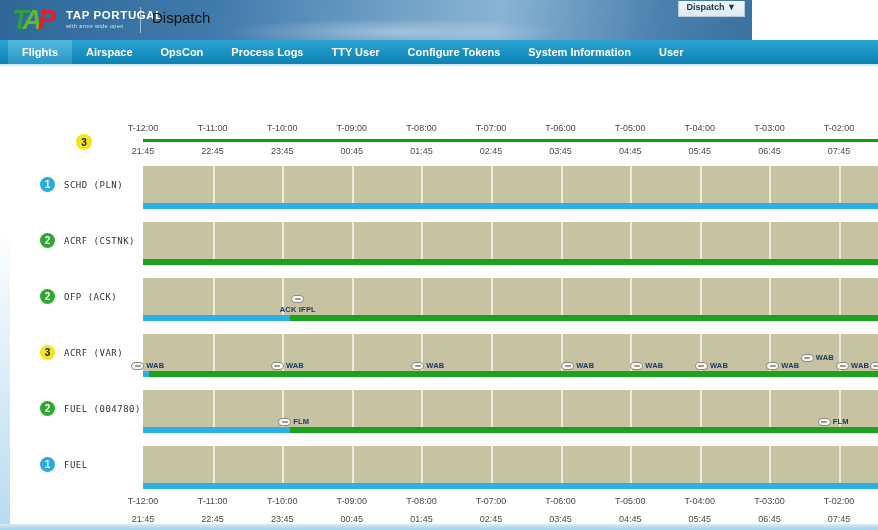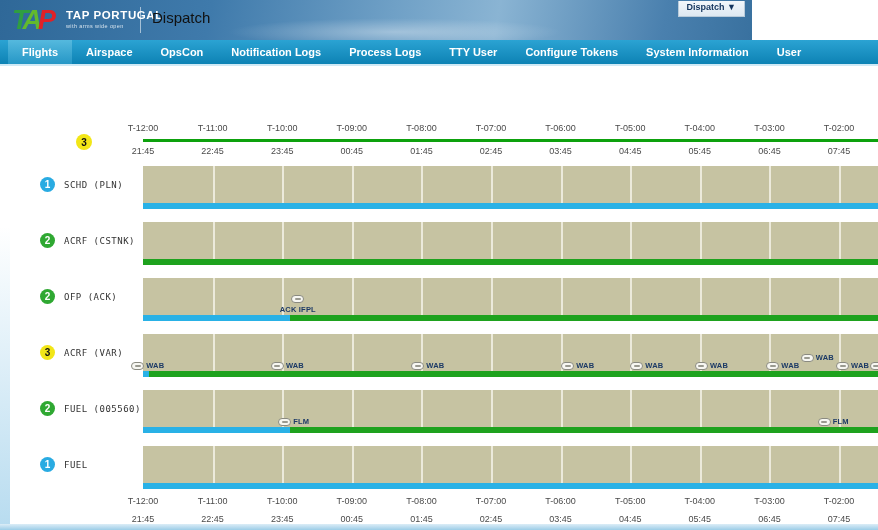--- a/index.html
+++ b/index.html
@@ -84,21 +84,20 @@
     </div>
     <div class="logo-divider"></div>
     <div class="app-title">Dispatch</div>
     <div class="win-dropdown">Dispatch ▼</div>
   </div>
 
   <div class="nav">
       <div class="nav-item active">Flights</div>
       <div class="nav-item">Airspace</div>
       <div class="nav-item">OpsCon</div>
-      <div class="nav-item">Notification Logs</div>
       <div class="nav-item">Process Logs</div>
       <div class="nav-item">TTY User</div>
       <div class="nav-item">Configure Tokens</div>
       <div class="nav-item">System Information</div>
       <div class="nav-item">User</div>
     </div>
   <div class="nav-underline"></div>
 
   <div class="info-box" style="left:48px; width:222px;">
     <span class="ibx-icon" style="position:relative;">
@@ -303,21 +302,21 @@
         <div class="marker" style="left: 94.3%;">
           <div class="marker-pill"></div>
           <span class="marker-text">WAB</span>
         </div>
         <div class="marker" style="left: 98.9%;">
           <div class="marker-pill"></div>
         </div>
       </div>
       <div class="row-label-group" style="top: 335px;">
         <div class="row-badge" style="background: rgb(47, 168, 50);">2</div>
-        <div class="row-label">FUEL (005560)</div>
+        <div class="row-label">FUEL (004780)</div>
       </div>
       <div class="row-bar" style="top: 324px;">
         <div class="gridline" style="left: 69.6px; background: rgb(236, 234, 219);"></div>
         <div class="gridline" style="left: 139.2px; background: rgb(236, 234, 219);"></div>
         <div class="gridline" style="left: 208.8px; background: rgb(236, 234, 219);"></div>
         <div class="gridline" style="left: 278.4px; background: rgb(236, 234, 219);"></div>
         <div class="gridline" style="left: 348px; background: rgb(236, 234, 219);"></div>
         <div class="gridline" style="left: 417.6px; background: rgb(236, 234, 219);"></div>
         <div class="gridline" style="left: 487.2px; background: rgb(236, 234, 219);"></div>
         <div class="gridline" style="left: 556.8px; background: rgb(236, 234, 219);"></div>

